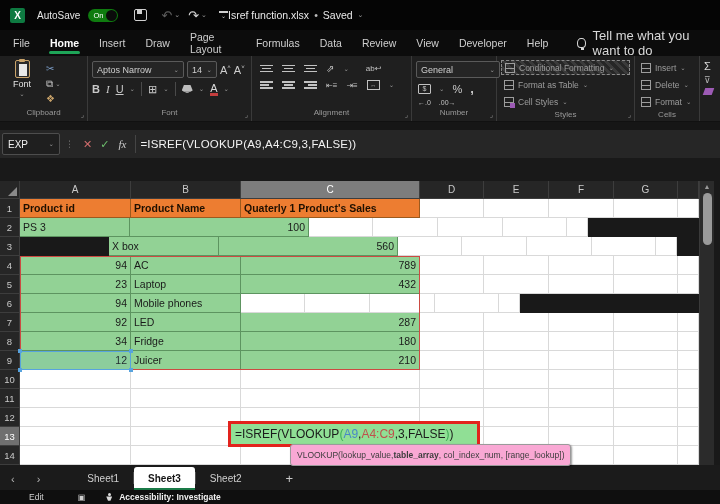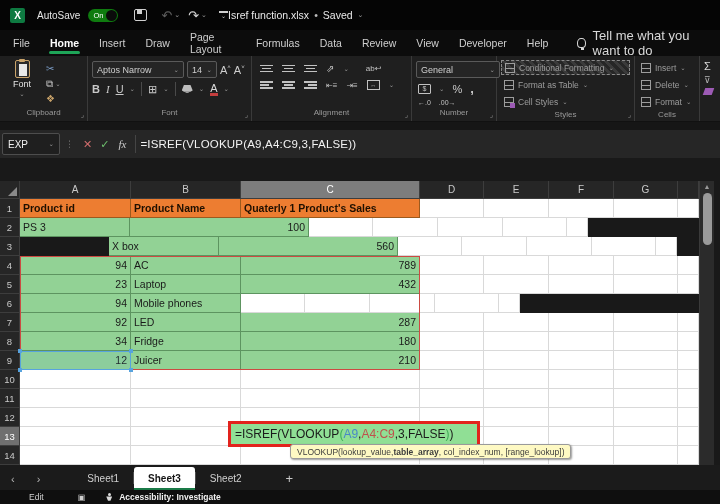--- a/index.html
+++ b/index.html
@@ -141,21 +141,21 @@
   .vs-thumb { width:9px; height:52px; background:#9a9a9a; border-radius:5px; margin-top:3px; }
   .rightpad { flex:1; background:#191919; }
 
   
   .range-red { position:absolute; left:20px; top:75px; width:400px; height:114px; border:1.5px solid #cd4a42; pointer-events:none; }
   .ref-blue { position:absolute; left:20px; top:170px; width:111px; height:19px; border:1.6px solid #57a3de; background:rgba(87,163,222,0.10); pointer-events:none; }
   .ref-blue i { position:absolute; width:4px; height:4px; background:#57a3de; }
   .ref-blue i.tl{left:-3px;top:-3px;} .ref-blue i.tr{right:-3px;top:-3px;} .ref-blue i.bl{left:-3px;bottom:-3px;} .ref-blue i.br{right:-3px;bottom:-3px;}
   .edit-cell { position:absolute; left:228px; top:240px; width:252px; height:26px; background:#90df95; border:3px solid #e2231d; display:flex; align-items:center; padding-left:4px; font-size:12px; color:#1b1b1b; white-space:nowrap; }
   .edit-cell .c-blue { color:#4a86c8; } .edit-cell .c-red { color:#c0504d; } .edit-cell .c-grnp { color:#3fae57; } .edit-cell .c-blk { color:#1b1b1b; }
-  .fx-tip { position:absolute; left:290px; top:263px; height:15px; background:#fef9c3; border:1px solid #9a9a9a; border-radius:3px; box-shadow:1px 1px 2px rgba(0,0,0,.4); display:flex; align-items:center; padding:0 6px; font-size:8.5px; color:#3d3d3d; white-space:nowrap; }
+  .fx-tip { position:absolute; left:290px; top:263px; height:22px; background:#f9a8d4; border:1px solid #9a9a9a; border-radius:3px; box-shadow:1px 1px 2px rgba(0,0,0,.4); display:flex; align-items:center; padding:0 6px; font-size:8.5px; color:#3d3d3d; white-space:nowrap; }
   .fx-tip b { font-weight:bold; }
 
   
   .sheetbar { height:25px; background:#1b1b1b; display:flex; align-items:flex-end; flex:0 0 auto; }
   .nav-arr { color:#b5b5b5; font-size:11px; padding:0 11px 5px; }
   .stabs { display:flex; align-items:flex-end; margin-left:22px; height:100%; }
   .stab { color:#d0d0d0; font-size:10px; padding:6px 14px 6px; position:relative; }
   .stab.active { background:#ffffff; color:#141414; font-weight:bold; border-radius:3px 3px 0 0; border-bottom:2.5px solid #1a7a47; padding-bottom:4px; }
   .stab-sep { width:1px; height:12px; background:#4d4d4d; margin-bottom:6px; }
   .add-sheet { color:#c9c9c9; font-size:13px; padding:0 14px 4px; margin-left:16px; }

